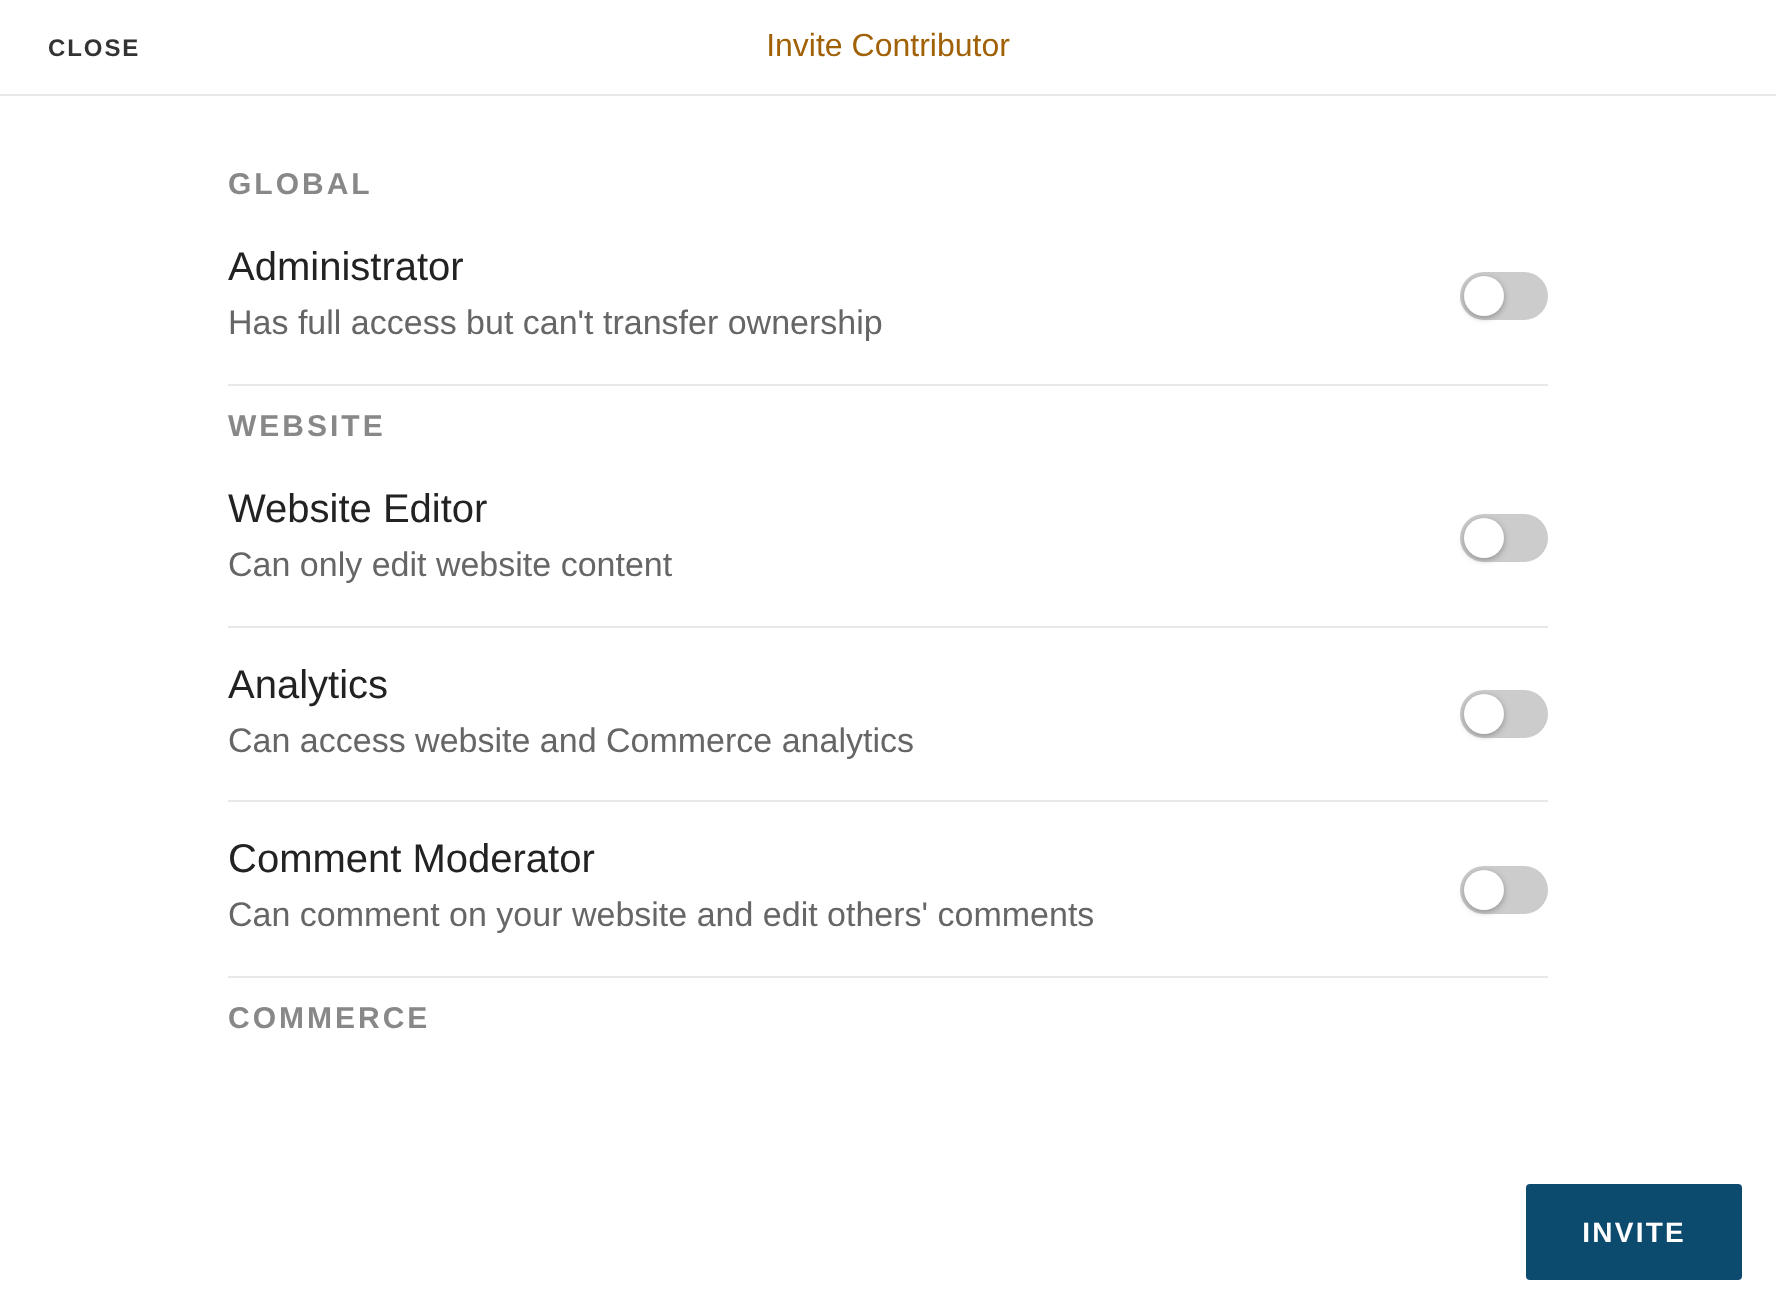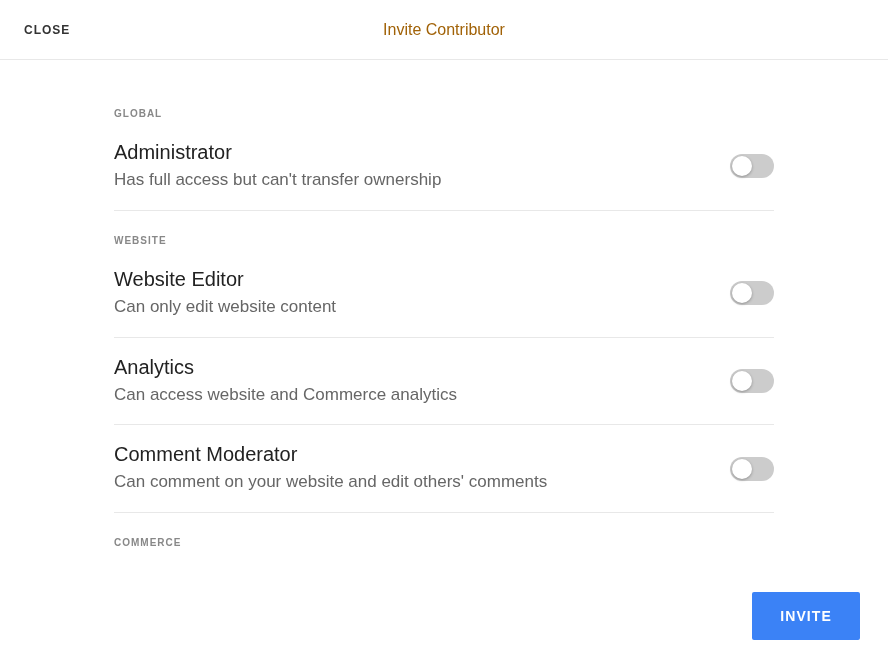--- a/index.html
+++ b/index.html
@@ -11,21 +11,21 @@
       width: 888px;
       min-height: 656px;
       position: relative;
     }
 
     .header {
       display: flex;
       align-items: center;
       justify-content: center;
       padding: 0 24px;
-      height: 60px;
+      height: 48px;
       border-bottom: 1px solid #e8e8e8;
       position: relative;
     }
 
     .close-btn {
       position: absolute;
       left: 24px;
       font-size: 12px;
       font-weight: 600;
       letter-spacing: 0.08em;
@@ -41,27 +41,27 @@
       color: #a16207;
     }
 
     .main-content {
       max-width: 660px;
       margin: 0 auto;
       padding: 24px 0 80px;
     }
 
     .section-label {
-      font-size: 10px;
+      font-size: 15px;
       font-weight: 600;
       letter-spacing: 0.1em;
       color: #888;
       text-transform: uppercase;
       margin-bottom: 4px;
-      margin-top: 24px;
+      margin-top: 12px;
     }
 
     .permission-row {
       display: flex;
       align-items: center;
       justify-content: space-between;
       padding: 18px 0;
       border-bottom: 1px solid #e8e8e8;
     }
 
@@ -119,23 +119,23 @@
       background: #fff;
       top: 2px;
       left: 2px;
       transition: transform 0.2s;
       box-shadow: 0 1px 3px rgba(0,0,0,0.3);
     }
 
     .invite-btn {
       position: fixed;
       bottom: 0;
-      right: 12px;
+      right: 1px;
       margin: 16px;
-      background: #3b82f6;
+      background: #0c4a6e;
       color: #fff;
       border: none;
       padding: 16px 28px;
       font-size: 14px;
       font-weight: 600;
       letter-spacing: 0.08em;
       cursor: pointer;
       border-radius: 2px;
     }
 

